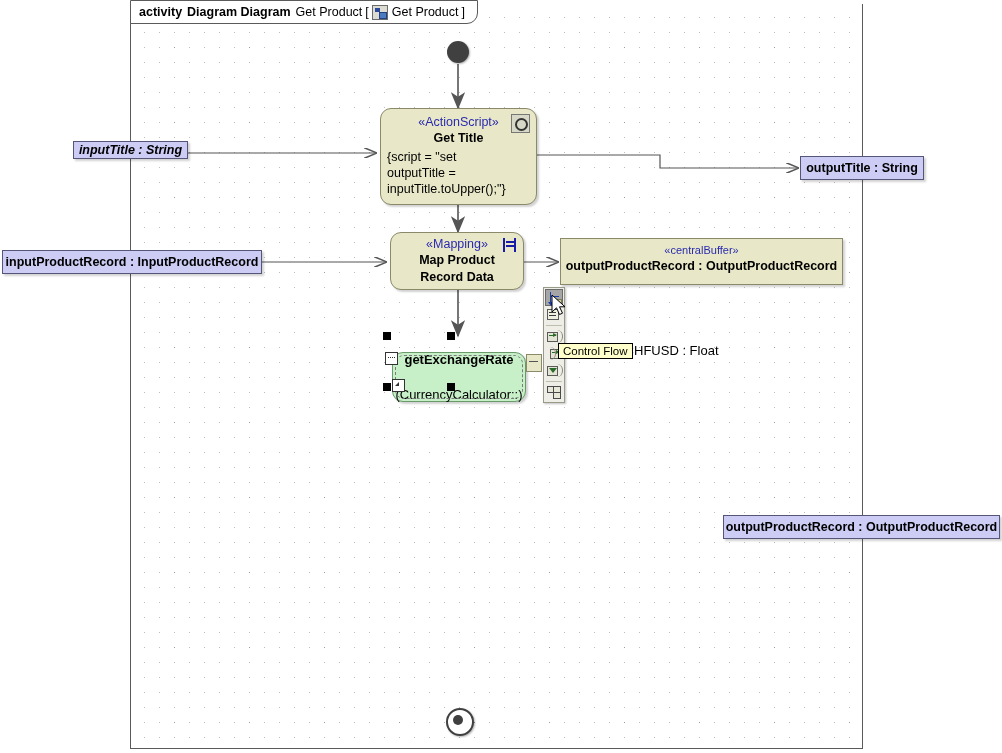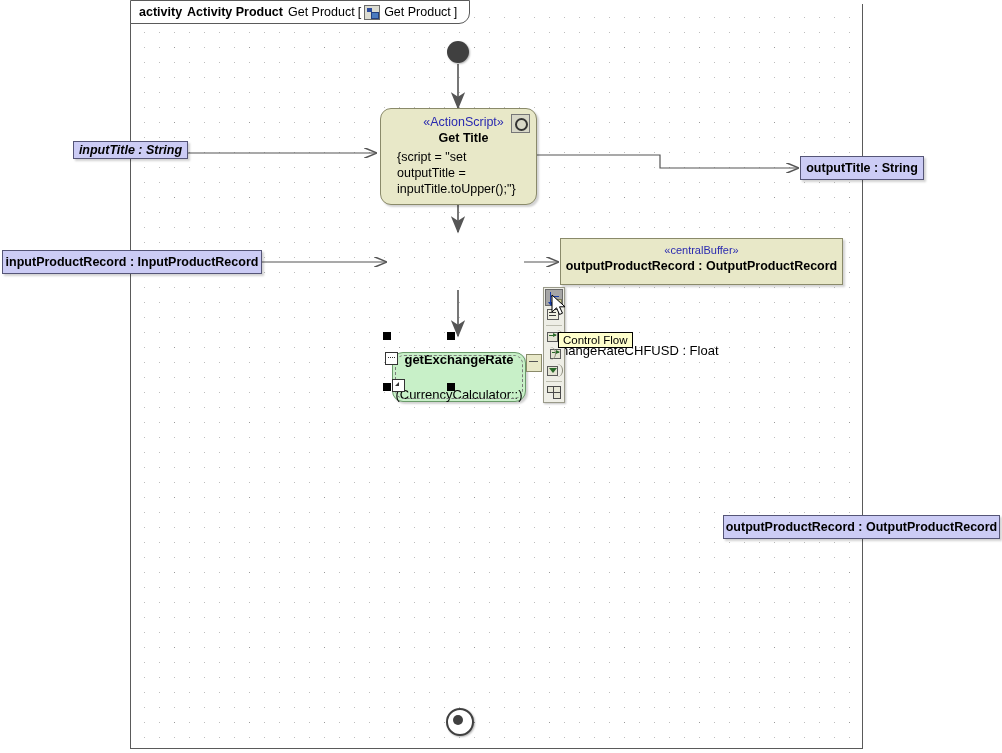--- a/index.html
+++ b/index.html
@@ -259,21 +259,21 @@
 <body>
 
 <div id="root">
 
   <div class="frame">
     <div class="frame-canvas"></div>
   </div>
 
   <div class="frame-tab">
     <span class="kw">activity</span>
-    <span class="kw" style="margin-left:5px">Activity Product</span>
+    <span class="kw" style="margin-left:5px">Diagram Diagram</span>
     <span class="nm">Get Product</span>
     <span class="br">[</span>
     <span class="tabicon"></span>
     <span class="nm" style="margin-left:0">Get Product</span>
     <span class="br">]</span>
   </div>
 
   <svg class="edges">
     <defs>
       <marker id="ah" markerWidth="11" markerHeight="9" refX="10" refY="4.5" orient="auto">
@@ -295,29 +295,40 @@
     <line x1="262" y1="262" x2="386" y2="262" stroke="#555" stroke-width="1.2" marker-end="url(#ahopen)"></line>
 
     <line x1="524" y1="262" x2="558" y2="262" stroke="#555" stroke-width="1.2" marker-end="url(#ahopen)"></line>
 
     <line x1="458" y1="290" x2="458" y2="336" stroke="#555" stroke-width="1.6" marker-end="url(#ah)"></line>
   </svg>
 
   <div class="initial" style="left:447px;top:41px;"></div>
   <div class="final" style="left:446px;top:708px;"></div>
 
-  <div class="node action" style="left:380px;top:108px;width:157px;height:97px;padding-left:10px;">
+  <div class="node action" style="left:380px;top:108px;width:157px;height:97px;">
     <div class="stereo">«ActionScript»</div>
     <div class="title">Get Title</div>
     <div class="body">{script = "set</div>
     <div class="body" style="margin-top:0">outputTitle =</div>
     <div class="body" style="margin-top:0">inputTitle.toUpper();"}</div>
     <div class="nicon gear" style="right:6px;top:5px;"></div>
   </div>
 
+  <div class="node action" style="left:390px;top:232px;width:134px;height:58px;">
+    <div class="stereo" style="margin-top:4px">«Mapping»</div>
+    <div class="title">Map Product</div>
+    <div class="title">Record Data</div>
+    <div class="nicon map" style="right:5px;top:4px;">
+      <span class="mapbars">
+          <i></i>
+          <i></i>
+        </span>
+    </div>
+  </div>
 
   <div class="node buffer" style="left:560px;top:238px;width:283px;height:47px;">
     <div class="stereo">«centralBuffer»</div>
     <div class="title">outputProductRecord : OutputProductRecord</div>
   </div>
 
   <div class="node callnode" style="left:392px;top:352px;width:134px;height:50px;">
     <div class="selouter"></div>
     <div class="l1">getExchangeRate</div>
     <div class="l2">(CurrencyCalculator::)</div>
@@ -390,19 +401,19 @@
     <div class="tbsep"></div>
     <div class="tbtn">
       <span class="tbico struct">
         <i class="s1"></i>
           <i class="s3"></i>
           <i class="s2"></i>
       </span>
     </div>
   </div>
 
-  <div class="tooltip" style="left:558px;top:332px;">Control Flow</div>
+  <div class="tooltip" style="left:558px;top:343px;">Control Flow</div>
 
   <svg class="cursor" style="left:551px;top:294px;width:18px;height:26px;" viewBox="0 0 18 26">
     <path d="M1,1 L1,18 L5.5,13.8 L8.5,20.5 L11.5,19.2 L8.5,12.8 L14,12.8 Z" fill="#ffffff" stroke="#000000" stroke-width="1"></path>
   </svg>
 
 </div>
 
 </body></html>

